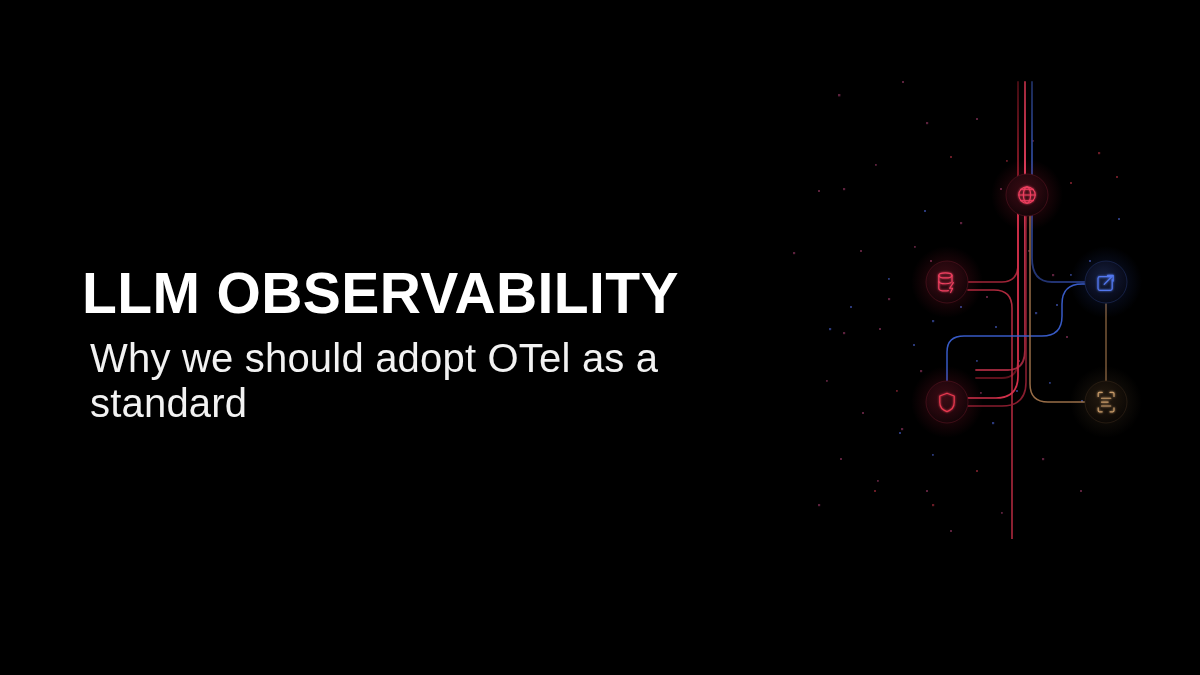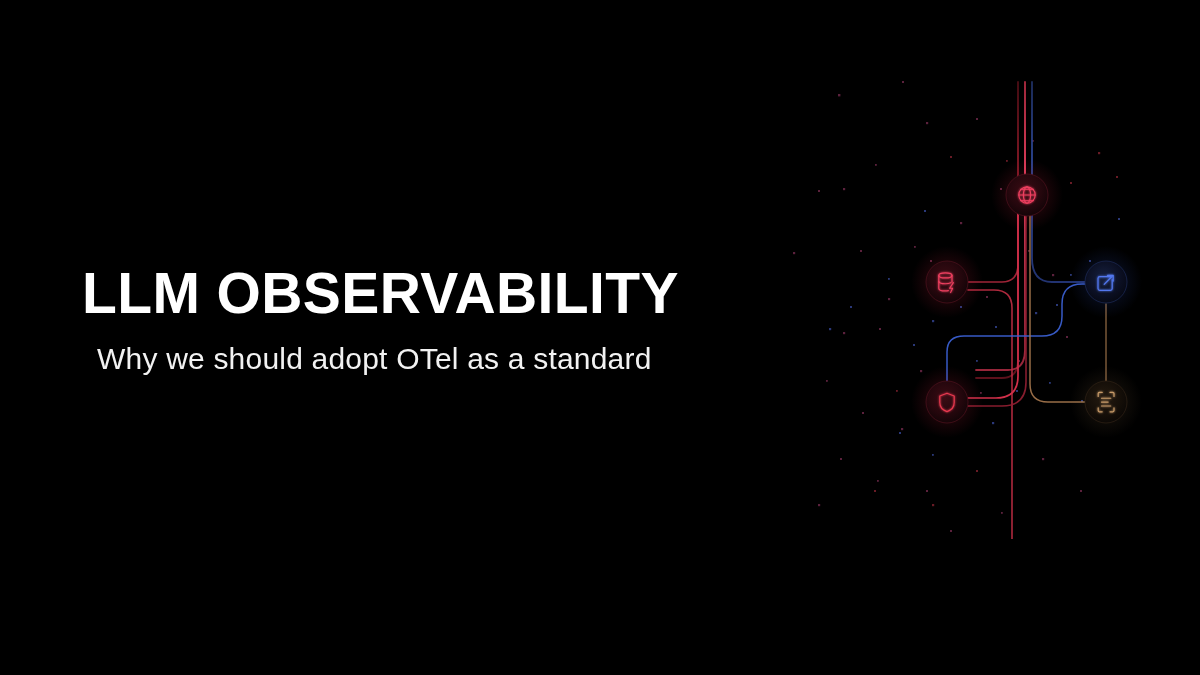--- a/index.html
+++ b/index.html
@@ -37,25 +37,25 @@
     color: #ffffff;
     font-family: "Liberation Sans", sans-serif;
     font-size: 57px;
     font-weight: 700;
     letter-spacing: 0.4px;
     line-height: 62px;
     white-space: nowrap;
   }
 
   #page-subtitle {
-    margin: 15px;
+    margin: 8px;
     margin-top: 12px;
     color: #f2f2f2;
     font-family: "Liberation Sans", sans-serif;
-    font-size: 30px;
+    font-size: 40px;
     font-weight: 300;
     line-height: 45px;
     letter-spacing: 0.2px;
     max-width: 660px;
   }
 
   
   #graphic {
     position: absolute;
     left: 780px;

